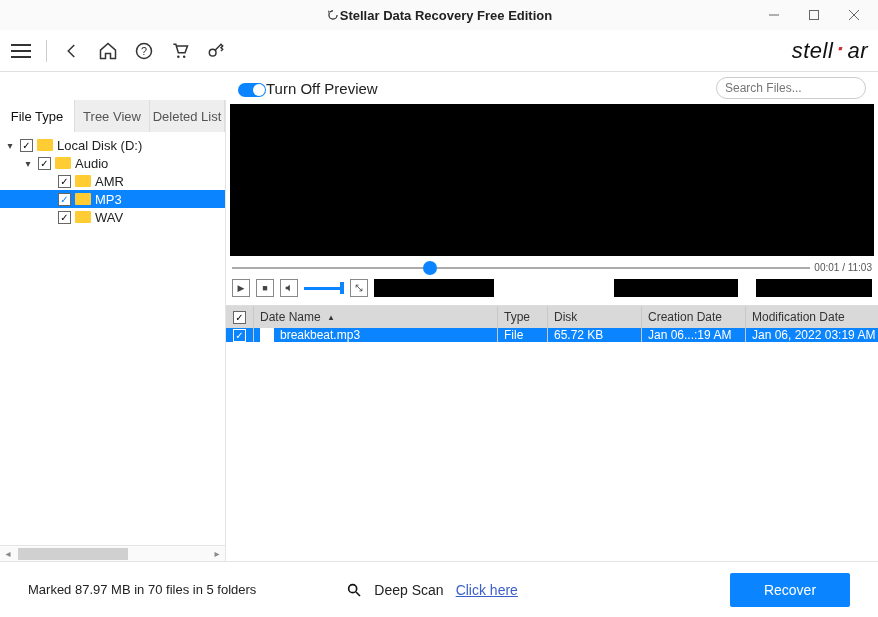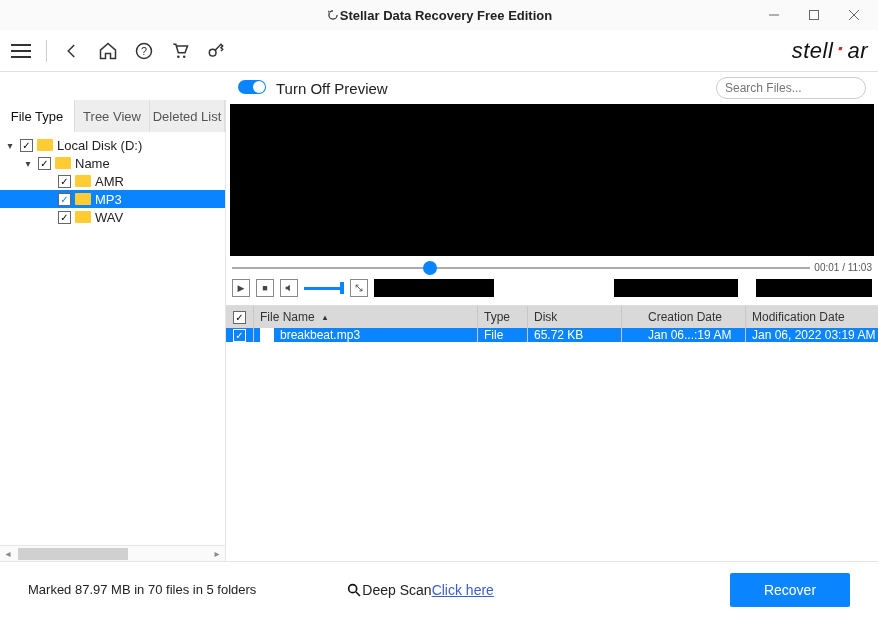--- a/index.html
+++ b/index.html
@@ -33,21 +33,21 @@
 .twisty { width: 12px; text-align: center; font-size: 10px; color: #444; }
 .cb { width: 13px; height: 13px; border: 1px solid #666; display: flex; align-items: center; justify-content: center; font-size: 10px; background: #fff; color: #000; }
 .folder { width: 16px; height: 12px; background: #ffcc33; border-radius: 1px; position: relative; }
 .scrollh { height: 16px; display: flex; align-items: center; border-top: 1px solid #e5e5e5; background: #fafafa; }
 .scrollh .arrow { width: 16px; text-align: center; color: #888; font-size: 10px; }
 .scrollh .thumb { width: 110px; height: 12px; background: #d0d0d0; margin-left: 2px; }
 
 
 .rightpanel { flex: 1; display: flex; flex-direction: column; min-width: 0; }
 .righthead { height: 32px; display: flex; align-items: center; padding: 0 12px; justify-content: space-between; }
-.toggle { display: flex; align-items: flex-start; gap: 10px; }
+.toggle { display: flex; align-items: flex-end; }
 .switch { width: 28px; height: 14px; background: #0a84ff; border-radius: 8px; position: relative; }
 .switch .knob { width: 12px; height: 12px; background: #fff; border-radius: 50%; position: absolute; top: 1px; right: 1px; }
 .searchbox { width: 150px; height: 22px; border: 1px solid #ccc; border-radius: 11px; display: flex; align-items: center; padding: 0 8px; gap: 6px; color: #888; font-size: 12px; }
 .searchbox input { border: none; outline: none; flex: 1; font-size: 12px; color: #888; background: transparent; }
 
 .preview { background: #000; margin: 0 4px; height: 152px; }
 
 .playbar { display: flex; align-items: center; padding: 6px 6px 2px; gap: 4px; }
 .trackline { flex: 1; height: 2px; background: #aaa; position: relative; }
 .trackline .dot { width: 14px; height: 14px; background: #0a84ff; border-radius: 50%; position: absolute; left: 33%; top: -6px; }
@@ -62,31 +62,31 @@
 
 .table { flex: 1; display: flex; flex-direction: column; min-height: 0; border-top: 1px solid #ddd; }
 .thead, .trow { display: flex; }
 .thead { background: #d9d9d9; height: 22px; }
 .th, .td { display: flex; align-items: center; padding: 0 6px; border-right: 1px solid #c8c8c8; font-size: 12px; overflow: hidden; white-space: nowrap; }
 .th { color: #333; }
 .cb-col { width: 28px; justify-content: center; }
 .name-col { flex: 1; }
 .type-col { width: 50px; }
 .size-col { width: 94px; }
-.cdate-col { width: 104px; margin-left: 20px; }
+.cdate-col { width: 104px; }
 .mdate-col { width: 132px; border-right: none; }
 .trow.sel { background: #0a84ff; color: #fff; }
 .fileicon { width: 14px; height: 14px; background: #fff; border: 1px solid #888; margin-right: 6px; display: inline-block; }
 .trow.sel .fileicon { border-color: #fff; }
 .tbody { flex: 1; overflow: auto; }
 
 
 .footer { height: 56px; border-top: 1px solid #e5e5e5; display: flex; align-items: center; padding: 0 28px; gap: 20px; }
 .footer .marked { font-size: 13px; }
-.footer .deepscan { margin-left: 70px; font-size: 14px; display: flex; align-items: flex-end; gap: 0; }
+.footer .deepscan { margin-left: 70px; font-size: 14px; display: flex; align-items: flex-end; gap: 12px; }
 .footer .deepscan a { color: #3b5fc9; text-decoration: underline; }
 .footer .spacer { flex: 1; }
 .recoverbtn { width: 120px; height: 34px; background: #0a84ff; color: #fff; display: flex; align-items: center; justify-content: center; font-size: 14px; border-radius: 2px; }
 
 svg { display: block; }
 </style>
 </head>
 <body>
 
 <div class="titlebar">
@@ -171,21 +171,21 @@
       <div class="treerow">
         <span class="twisty">▾</span>
         <span class="cb">✓</span>
         <span class="folder"></span>
         <span>Local Disk (D:)</span>
       </div>
       <div class="treerow" style="padding-left:22px">
         <span class="twisty">▾</span>
         <span class="cb">✓</span>
         <span class="folder"></span>
-        <span>Name</span>
+        <span>Audio</span>
       </div>
       <div class="treerow" style="padding-left:58px">
         <span class="cb">✓</span>
         <span class="folder"></span>
         <span>AMR</span>
       </div>
       <div class="treerow sel" style="padding-left:58px">
         <span class="cb" style="color:#0a84ff">✓</span>
         <span class="folder"></span>
         <span>MP3</span>
@@ -252,21 +252,21 @@
       <div style="width:6px"></div>
       <div class="blk" style="width:116px"></div>
     </div>
 
     <div class="table">
       <div class="thead">
         <div class="th cb-col">
             <span class="cb">✓</span>
           </div>
         <div class="th name-col">
-            <span>File Name</span>
+            <span>Date Name</span>
             <span style="margin-left:8px;font-size:9px">▴</span>
           </div>
         <div class="th type-col">Type</div>
         <div class="th size-col">Disk</div>
         <div class="th cdate-col">Creation Date</div>
         <div class="th mdate-col">Modification Date</div>
       </div>
       <div class="tbody">
         <div class="trow sel">
           <div class="td cb-col">

